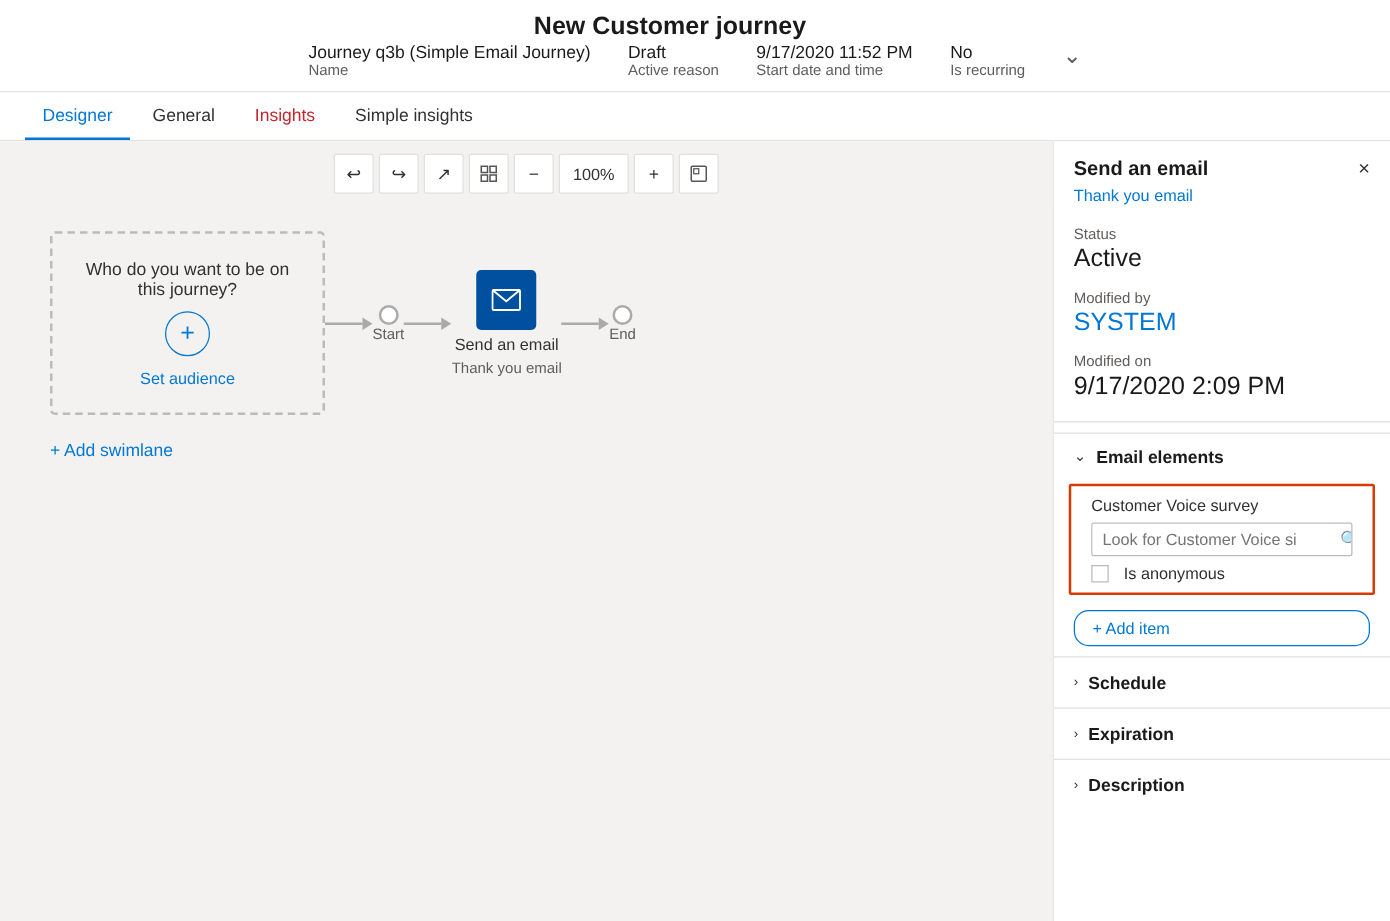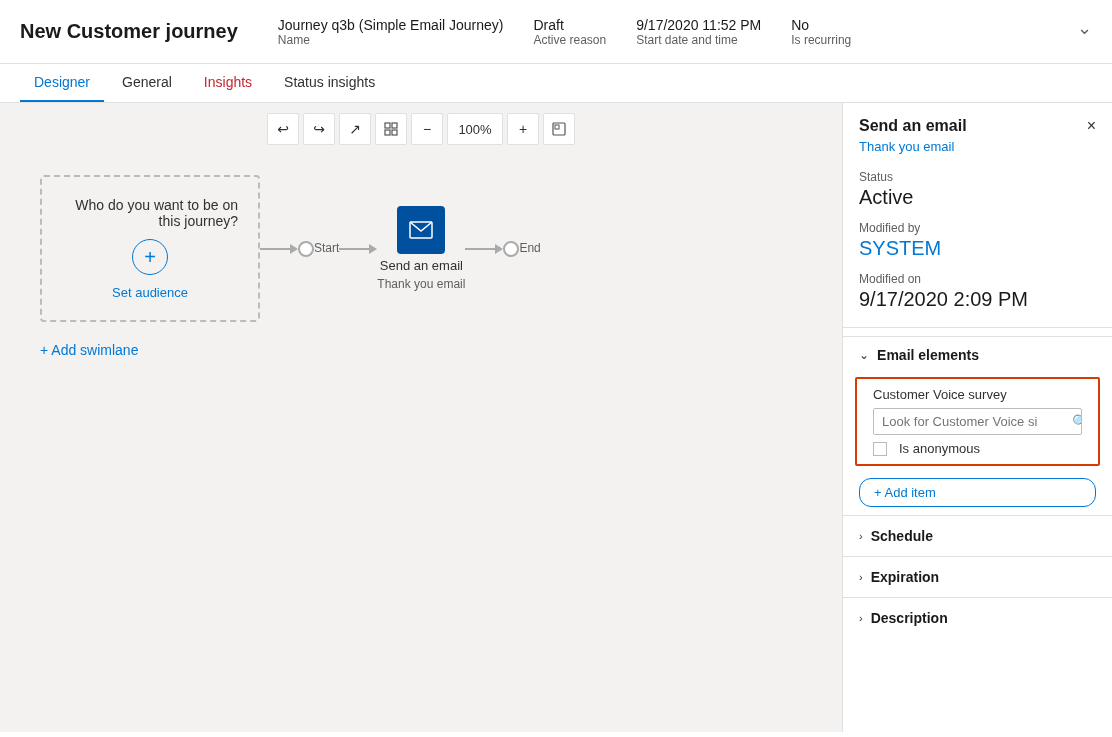--- a/index.html
+++ b/index.html
@@ -6,20 +6,21 @@
     body { font-family: 'Segoe UI', Arial, sans-serif; font-size: 14px; color: #333; background: #fff; }
 
     
     .header {
       display: flex;
       align-items: center;
       padding: 10px 20px;
       border-bottom: 1px solid #e0e0e0;
       background: #fff;
       min-height: 64px;
+      flex-direction: column;
     }
     .header-title {
       font-size: 20px;
       font-weight: 600;
       color: #1a1a1a;
       margin-right: 40px;
       white-space: nowrap;
     }
     .header-meta {
       display: flex;
@@ -132,21 +133,21 @@
       display: flex;
       flex-direction: column;
       align-items: center;
       justify-content: center;
       gap: 10px;
     }
     .audience-box-title {
       font-size: 14px;
       font-weight: 500;
       color: #323130;
-      text-align: right;
+      text-align: center;
     }
     .audience-plus {
       width: 36px;
       height: 36px;
       border: 1px solid #0078d4;
       border-radius: 50%;
       display: flex;
       align-items: center;
       justify-content: center;
       color: #0078d4;
@@ -374,21 +375,22 @@
     }
     .collapsed-title {
       font-size: 14px;
       font-weight: 600;
       color: #1a1a1a;
     }
 
     
     .node-wrapper {
       display: flex;
-      flex-direction: row;
+      flex-direction: column;
+      align-items: center;
     }
   </style>
 </head>
 <body>
 
 <div class="header">
   <span class="header-title">New Customer journey</span>
   <div class="header-meta">
     <div class="header-field">
       <span class="header-field-value">Journey q3b (Simple Email Journey)</span>
@@ -407,21 +409,21 @@
       <span class="header-field-label">Is recurring</span>
     </div>
     <span class="header-chevron">⌄</span>
   </div>
 </div>
 
 <div class="tabs">
   <div class="tab active">Designer</div>
   <div class="tab">General</div>
   <div class="tab red">Insights</div>
-  <div class="tab">Status insights</div>
+  <div class="tab">Simple insights</div>
 </div>
 
 <div class="main">
 
   <div class="canvas">
 
     <div class="toolbar">
       <button class="toolbar-btn">↩</button>
       <button class="toolbar-btn">↪</button>
       <button class="toolbar-btn">↗</button>

